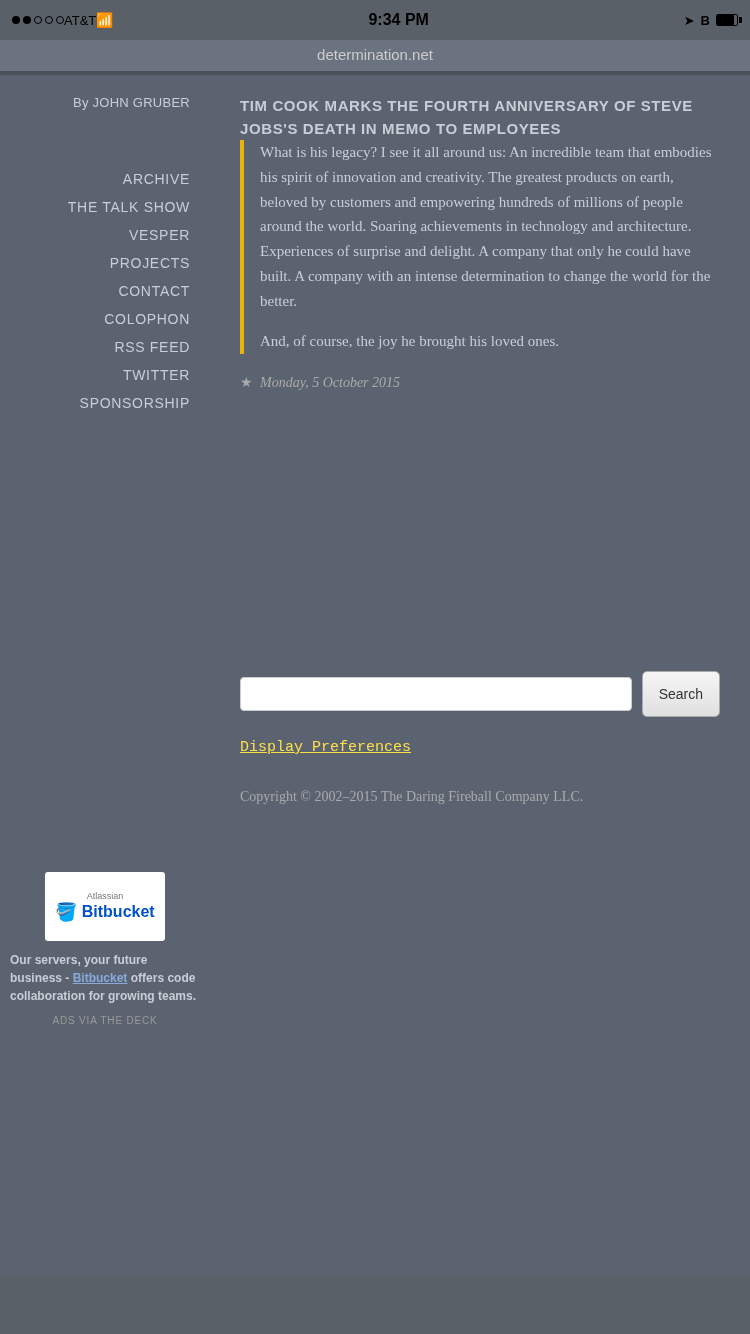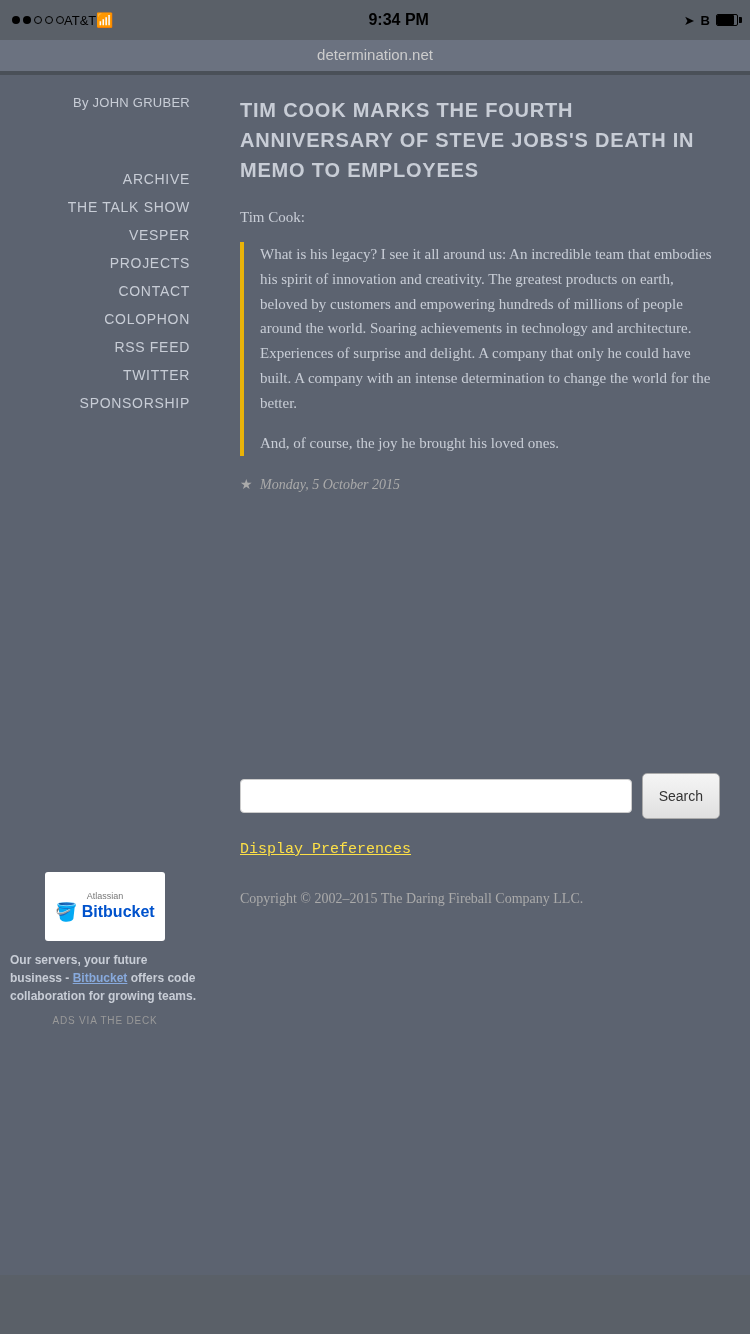--- a/index.html
+++ b/index.html
@@ -160,27 +160,26 @@
       text-align: center;
     }
 
     
     .main-content {
       flex: 1;
       padding: 20px 30px 40px 30px;
     }
 
     .article-title {
-      font-size: 20px;
+      font-size: 15px;
       font-weight: bold;
       color: #c8cdd6;
       text-transform: uppercase;
       letter-spacing: 0.04em;
       line-height: 1.5;
-      margin-bottom: 24px;
       font-family: -apple-system, 'Helvetica Neue', sans-serif;
     }
 
     .article-intro {
       font-size: 15px;
       color: #c8cdd6;
       margin-bottom: 16px;
       font-family: Georgia, serif;
     }
 
@@ -345,21 +344,20 @@
       <div class="ad-text">
         Our servers, your future business - <a href="#">Bitbucket</a> offers code collaboration for growing teams.
       </div>
       <div class="ads-via">ADS VIA THE DECK</div>
     </div>
   </div>
 
   <div class="main-content">
     <h1 class="article-title">TIM COOK MARKS THE FOURTH ANNIVERSARY OF STEVE JOBS'S DEATH IN MEMO TO EMPLOYEES</h1>
 
-    <p class="article-intro">Tim Cook:</p>
 
     <blockquote>
       <p>What is his legacy? I see it all around us: An incredible team that embodies his spirit of innovation and creativity. The greatest products on earth, beloved by customers and empowering hundreds of millions of people around the world. Soaring achievements in technology and architecture. Experiences of surprise and delight. A company that only he could have built. A company with an intense determination to change the world for the better.</p>
       <p>And, of course, the joy he brought his loved ones.</p>
     </blockquote>
 
     <div class="article-date">
       <span class="star">★</span>
       <em>Monday, 5 October 2015</em>
     </div>

